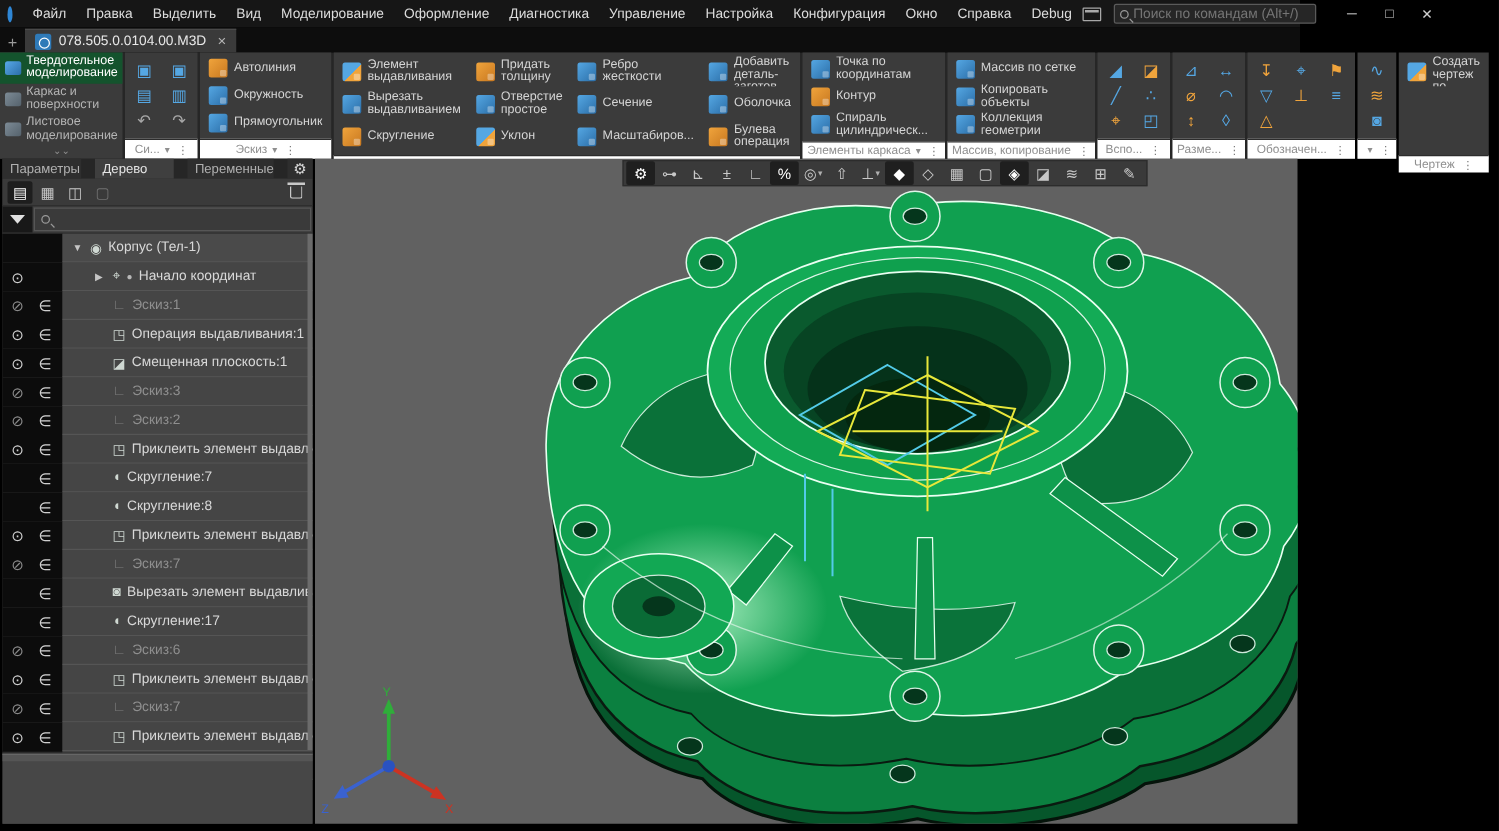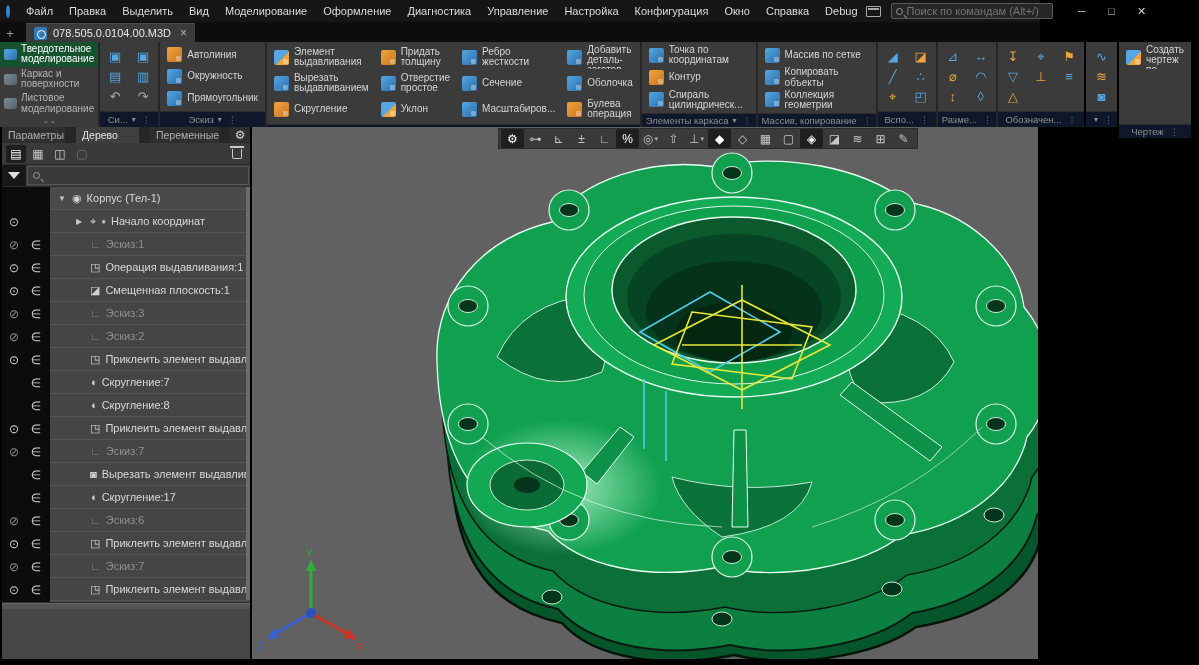--- a/index.html
+++ b/index.html
@@ -22,21 +22,21 @@
   .searchbox input{flex:1;background:transparent;border:none;outline:none;color:#9a9a9a;font-size:11px;
     font-family:Liberation Sans, sans-serif}
   .mag{width:7px;height:7px;border:1.4px solid #9a9a9a;border-radius:50%;position:relative;margin-right:4px;flex:none}
   .mag::after{content:"";position:absolute;width:4px;height:1.4px;background:#9a9a9a;transform:rotate(45deg);left:6px;top:7px}
   .winbtn{width:30px;height:22px;display:flex;align-items:center;justify-content:center;color:#cfcfcf;font-size:11px}
 
   
   .tabbar{position:absolute;left:0;top:22px;width:100%;height:20px;background:#0d0d0d;display:flex;align-items:flex-end}
   .newtab{width:16px;height:18px;color:#9a9a9a;font-size:13px;display:flex;align-items:center;justify-content:center;margin-left:2px}
   .doctab{height:19px;background:#3a3a3a;color:#e8e8e8;font-size:11px;display:flex;align-items:center;
-    padding:0 8px;margin-left:8px;border-top:1px solid #4a4a4a}
+    padding:0 8px;margin-left:2px;border-top:1px solid #4a4a4a}
   .doc-ic{width:13px;height:13px;background:#2f7ab8;border-radius:2px;margin-right:6px;position:relative}
   .doc-ic::before{content:"";position:absolute;left:3px;top:3px;width:7px;height:7px;border:1.5px solid #fff;border-radius:50%}
   .tab-close{margin-left:9px;color:#b5b5b5;font-size:12px}
 
   
   .ribbon{position:absolute;left:0;top:42px;width:100%;height:85px;background:#262626;display:flex}
   .rgroup{background:#3b3b3b;display:flex;flex-direction:column;margin-right:2px}
   .mode-tabs{width:103px;background:#3b3b3b;margin-right:2px;display:flex;flex-direction:column;font-size:10px;color:#b5b5b5}
   .mode-tab{flex:1;display:flex;align-items:center;padding:0 4px;gap:4px;line-height:1.05}
   .mode-tab.active{color:#fff;background:#14532d}
@@ -51,21 +51,21 @@
   .cad-ic.blue{background:linear-gradient(135deg,#55a7e3,#2b6ea8)}
   .cad-ic.orange{background:linear-gradient(135deg,#f0a43c,#c87820)}
   .cad-ic.mix{background:linear-gradient(135deg,#55a7e3 55%,#f0a43c 55%)}
   .cad-ic::after{content:"";position:absolute;right:1px;bottom:1px;width:5px;height:5px;
     background:rgba(255,255,255,.35);border-radius:1px}
   .rlbl{overflow:hidden;max-height:24px}
   .rbody.ic-grid{grid-auto-flow:row;gap:3px 6px;justify-content:center}
   .ribtn{width:22px;height:17px;display:flex;align-items:center;justify-content:center;border-radius:2px}
   .rig{font-size:13px;line-height:1}
   .rig.blue{color:#55a7e3}.rig.orange{color:#f0a43c}.rig.gray{color:#a8a8a8}
-  .rlabel{height:16px;background:#0f172a;border-top:1px solid #2c2c2c;display:flex;align-items:center;
+  .rlabel{height:16px;background:#ffffff;border-top:1px solid #2c2c2c;display:flex;align-items:center;
     justify-content:center;color:#8f8f8f;font-size:9.5px;gap:4px;padding:1px 4px;white-space:nowrap}
   .rdrop{font-size:8px}
   .rgrip{color:#777;font-size:9px;margin-left:2px}
   .rfill{flex:1;background:#2e2e2e}
 
   
   .panel{position:absolute;left:2px;top:127px;bottom:6px;width:248px;background:#3f3f3f}
   .panel-tabs{height:16px;background:#262626;display:flex;font-size:10.5px;color:#b0b0b0}
   .ptab{flex:1;display:flex;align-items:center;padding-left:6px;background:#2e2e2e;margin-right:11px}
   .ptab.active{background:#3f3f3f;color:#e5e5e5}

